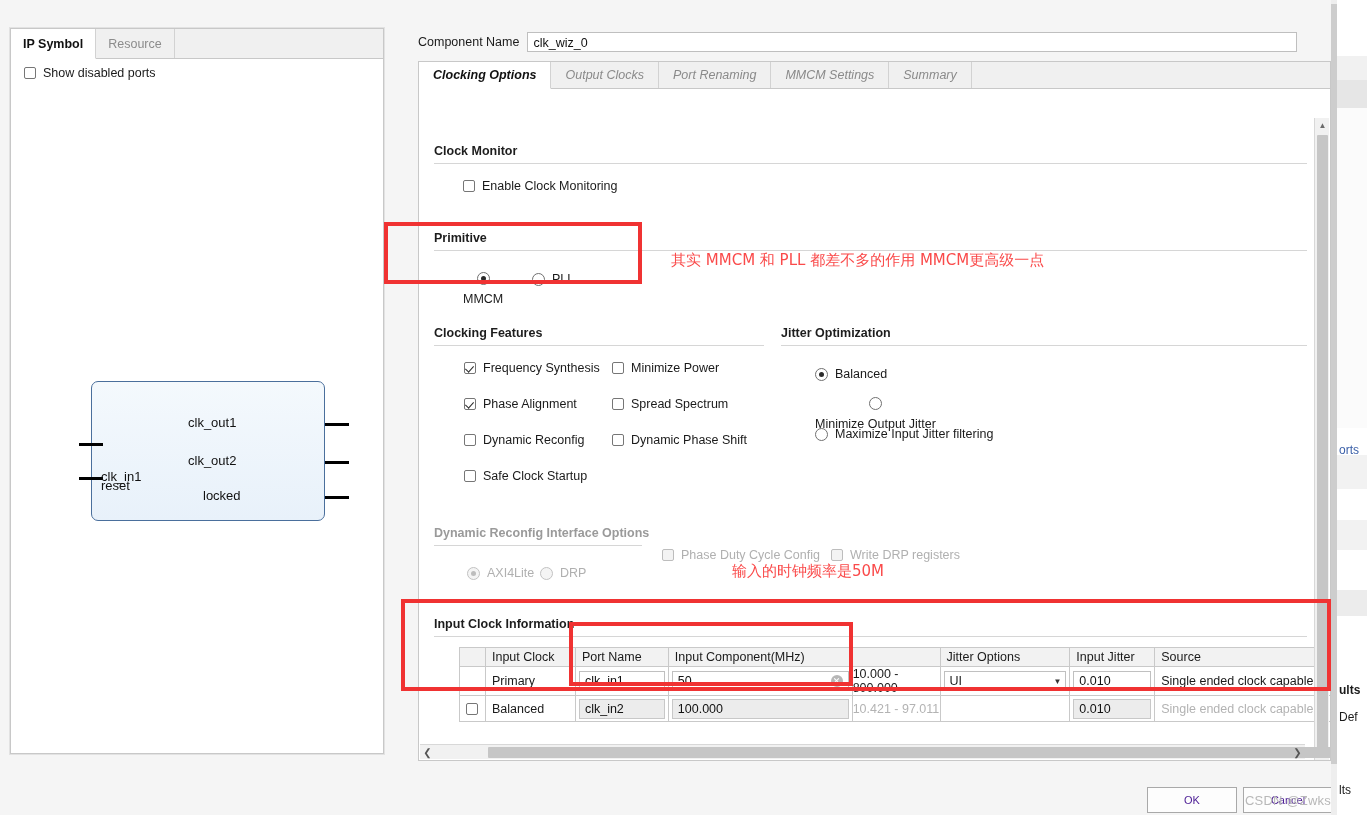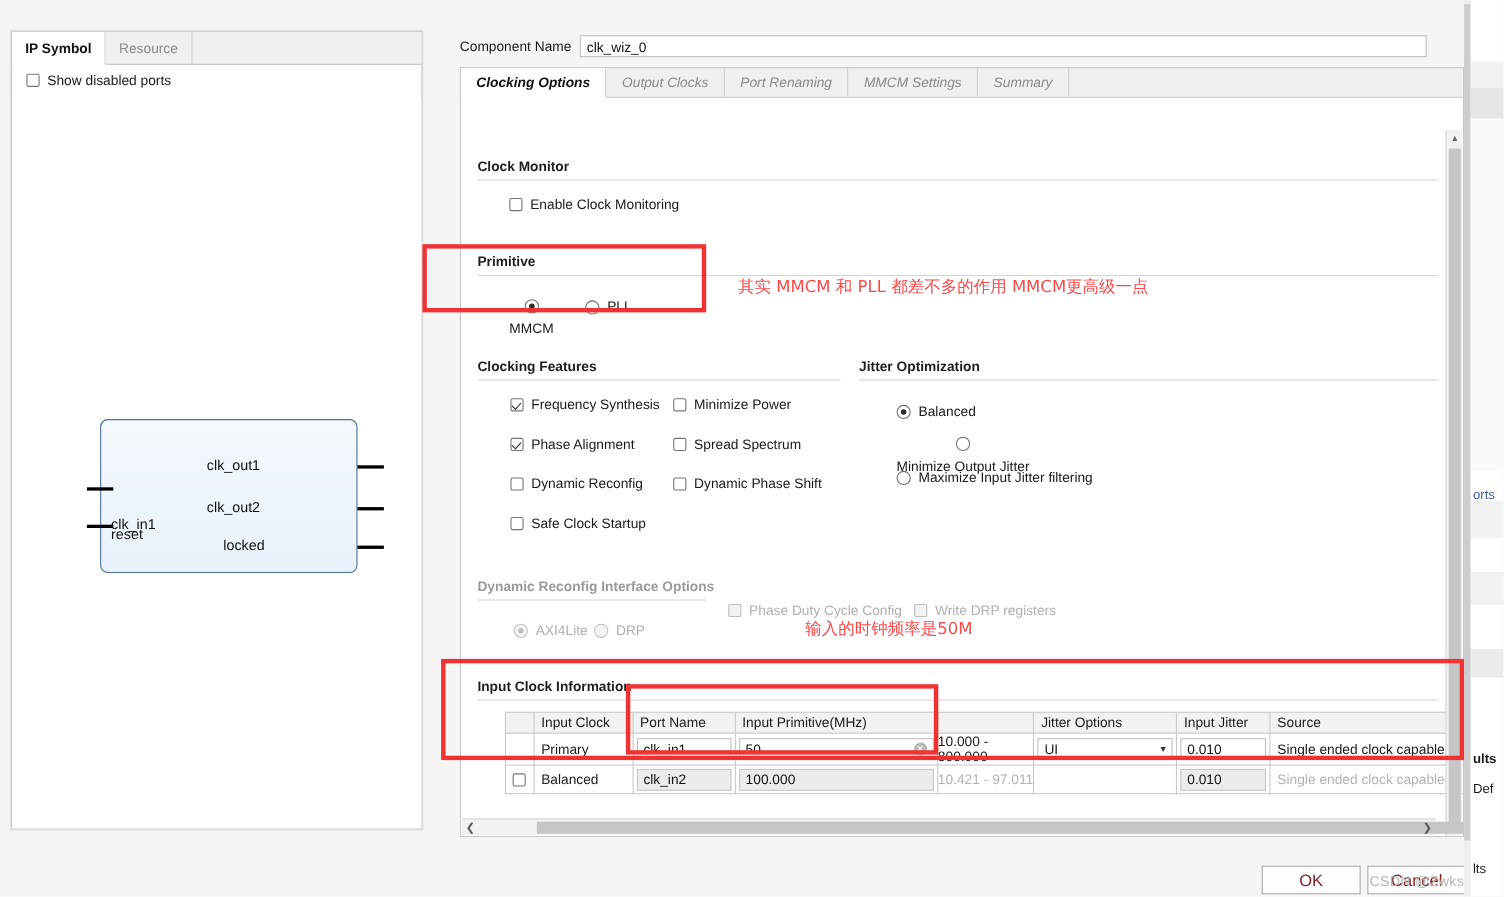--- a/index.html
+++ b/index.html
@@ -207,21 +207,21 @@
   .annbox { position: absolute; border: 4px solid #f03232; box-sizing: border-box; pointer-events: none; }
   .anntext {
     position: absolute; color: #fa4a4a; font-size: 15px; white-space: nowrap;
     font-family: "DejaVu Sans", "Liberation Sans", sans-serif;
   }
 
   
   .btn {
     position: absolute; width: 90px; height: 26px;
     border: 1px solid #a9a9a9; background: #fdfdfd;
-    font-size: 15px; color: #7f1d1d;
+    font-size: 11px; color: #4c1d95;
     display: flex; align-items: center; justify-content: center;
     box-sizing: border-box; font-family: "Liberation Sans", sans-serif;
   }
   .watermark {
     position: absolute; left: 1245px; top: 793px;
     font-size: 13px; color: #b8b8b8; white-space: nowrap;
     letter-spacing: 0.2px;
   }
 
   
@@ -406,21 +406,21 @@
                 <col style="width:88px">
                 <col style="width:130px">
               <col style="width:85px">
                 <col style="width:180px">
             </colgroup>
             <thead>
               <tr>
                 <th></th>
                 <th>Input Clock</th>
                 <th>Port Name</th>
-                <th>Input Primitive(MHz)</th>
+                <th>Input Component(MHz)</th>
                 <th></th>
                 <th>Jitter Options</th>
                 <th>Input Jitter</th>
                 <th>Source</th>
               </tr>
             </thead>
             <tbody>
               <tr>
                 <td></td>
                 <td class="pad">Primary</td>

